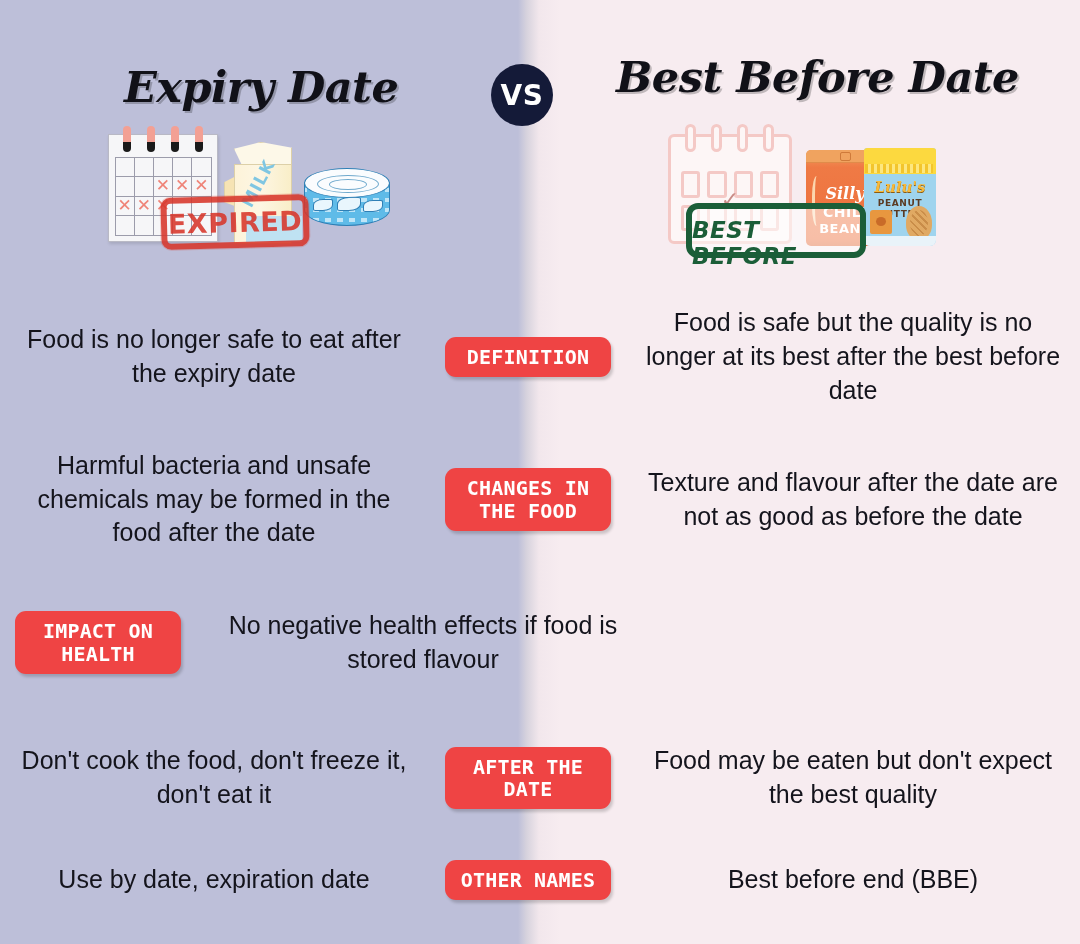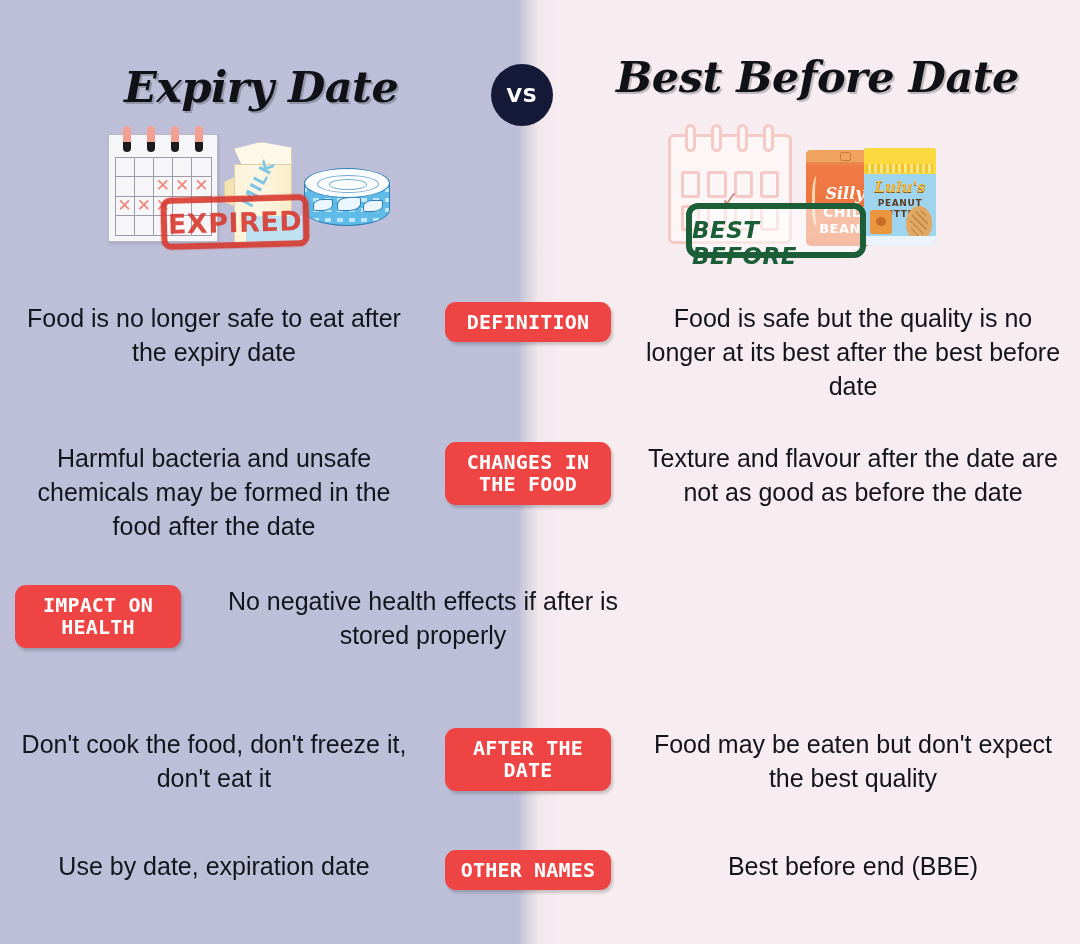--- a/index.html
+++ b/index.html
@@ -43,21 +43,21 @@
   }
   #title-left  { left:124px;  top:62px; font-size:43px; }
   #title-right { left:616px;  top:52px; font-size:43px; }
 
   
   .vs-badge {
     position:absolute; left:491px; top:64px;
     width:62px; height:62px; border-radius:50%;
     background:#141a38;
     display:flex; align-items:center; justify-content:center;
-    color:#fff; font-size:20px; font-weight:bold;
+    color:#fff; font-size:28px; font-weight:bold;
     font-family:"DejaVu Sans", sans-serif;
     letter-spacing:0.5px;
   }
 
   
   .illus { position:absolute; }
   #illus-left  { left:106px; top:120px; width:300px; height:145px; }
   #illus-right { left:668px; top:124px; width:270px; height:142px; }
 
   
@@ -188,21 +188,21 @@
     border:6px solid #1b5e38; border-radius:12px;
     display:flex; align-items:center; justify-content:center;
     background:rgba(255,255,255,0.55);
   }
   .stamp-best span {
     color:#1b5e38; font-family:"DejaVu Sans", sans-serif; font-weight:bold;
     font-size:23px; font-style:italic; letter-spacing:0.5px;margin-top:24px;
   }
 
   
-  .row { position:absolute; left:0; width:1080px; display:flex; align-items:flex-start; }
+  .row { position:absolute; left:0; width:1080px; display:flex; align-items:center; }
   .cell-left, .cell-right {
     font-family:"Liberation Sans", sans-serif;
     font-size:25px; line-height:1.35; color:#14141c; text-align:center;
   }
   .cell-left  { width:430px; padding:0 18px 0 16px; }
   .cell-right { width:454px; padding:0 18px; }
   .cell-mid   { width:196px; display:flex; justify-content:center; }
 
   .badge {
     background:#ef4444; color:#ffffff; border-radius:11px;
@@ -370,21 +370,21 @@
 THE FOOD</div>
       </div>
     <div class="cell-right">Texture and flavour after the date are not as good as before the date</div>
   </div>
 
   <div class="row" id="row-2">
     <div class="cell-mid">
         <div class="badge">IMPACT ON
 HEALTH</div>
       </div>
-    <div class="cell-right">No negative health effects if after is stored properly</div>
+    <div class="cell-right">No negative health effects if food is stored flavour</div>
   </div>
 
   <div class="row" id="row-3">
     <div class="cell-left">Don't cook the food, don't freeze it, don't eat it</div>
     <div class="cell-mid">
         <div class="badge">AFTER THE
 DATE</div>
       </div>
     <div class="cell-right">Food may be eaten but don't expect the best quality</div>
   </div>

